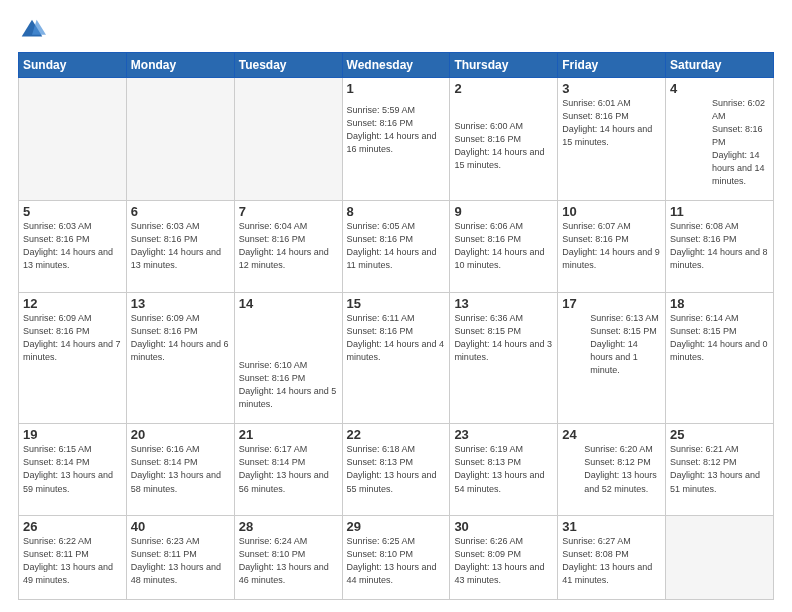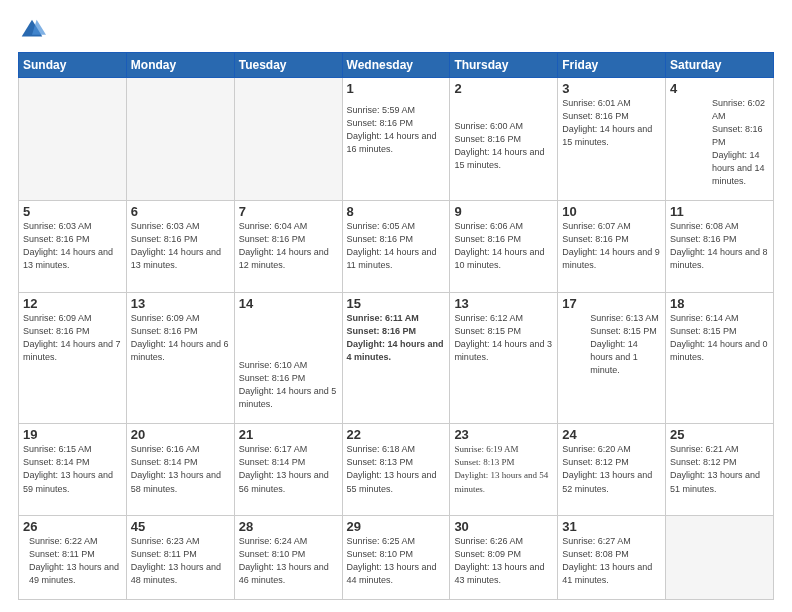--- a/index.html
+++ b/index.html
@@ -226,27 +226,27 @@
 Daylight: 14 hours and 6 minutes.</div>
           </td>
           <td>
             <span class="day-number">14</span>
             <div class="day-info" style="white-space: pre-line; margin-top: 48px;">Sunrise: 6:10 AM
 Sunset: 8:16 PM
 Daylight: 14 hours and 5 minutes.</div>
           </td>
           <td>
             <span class="day-number">15</span>
-            <div class="day-info" style="white-space: pre-line; font-weight: bold;">Sunrise: 6:11 AM
+            <div class="day-info" style="white-space: pre-line;">Sunrise: 6:11 AM
 Sunset: 8:16 PM
 Daylight: 14 hours and 4 minutes.</div>
           </td>
           <td>
             <span class="day-number">13</span>
-            <div class="day-info" style="white-space: pre-line;">Sunrise: 6:12 AM
+            <div class="day-info" style="white-space: pre-line;">Sunrise: 6:36 AM
 Sunset: 8:15 PM
 Daylight: 14 hours and 3 minutes.</div>
           </td>
           <td>
             <span class="day-number">17</span>
             <div class="day-info" style="white-space: pre-line; margin-left: 28px;">Sunrise: 6:13 AM
 Sunset: 8:15 PM
 Daylight: 14 hours and 1 minute.</div>
           </td>
           <td>
@@ -276,46 +276,46 @@
 Daylight: 13 hours and 56 minutes.</div>
           </td>
           <td>
             <span class="day-number">22</span>
             <div class="day-info" style="white-space: pre-line;">Sunrise: 6:18 AM
 Sunset: 8:13 PM
 Daylight: 13 hours and 55 minutes.</div>
           </td>
           <td>
             <span class="day-number">23</span>
-            <div class="day-info" style="white-space: pre-line; font-family: Liberation Serif, serif;">Sunrise: 6:19 AM
+            <div class="day-info" style="white-space: pre-line;">Sunrise: 6:19 AM
 Sunset: 8:13 PM
 Daylight: 13 hours and 54 minutes.</div>
           </td>
           <td>
             <span class="day-number">24</span>
-            <div class="day-info" style="white-space: pre-line;">Sunrise: 6:20 AM
+            <div class="day-info" style="white-space: pre-line; margin-left: 22px;">Sunrise: 6:20 AM
 Sunset: 8:12 PM
 Daylight: 13 hours and 52 minutes.</div>
           </td>
           <td>
             <span class="day-number">25</span>
             <div class="day-info" style="white-space: pre-line;">Sunrise: 6:21 AM
 Sunset: 8:12 PM
 Daylight: 13 hours and 51 minutes.</div>
           </td>
         </tr>
         <tr>
           <td>
             <span class="day-number">26</span>
-            <div class="day-info" style="white-space: pre-line; margin-left: 6px;">Sunrise: 6:22 AM
+            <div class="day-info" style="white-space: pre-line;">Sunrise: 6:22 AM
 Sunset: 8:11 PM
 Daylight: 13 hours and 49 minutes.</div>
           </td>
           <td>
-            <span class="day-number">45</span>
+            <span class="day-number">40</span>
             <div class="day-info" style="white-space: pre-line;">Sunrise: 6:23 AM
 Sunset: 8:11 PM
 Daylight: 13 hours and 48 minutes.</div>
           </td>
           <td>
             <span class="day-number">28</span>
             <div class="day-info" style="white-space: pre-line;">Sunrise: 6:24 AM
 Sunset: 8:10 PM
 Daylight: 13 hours and 46 minutes.</div>
           </td>

